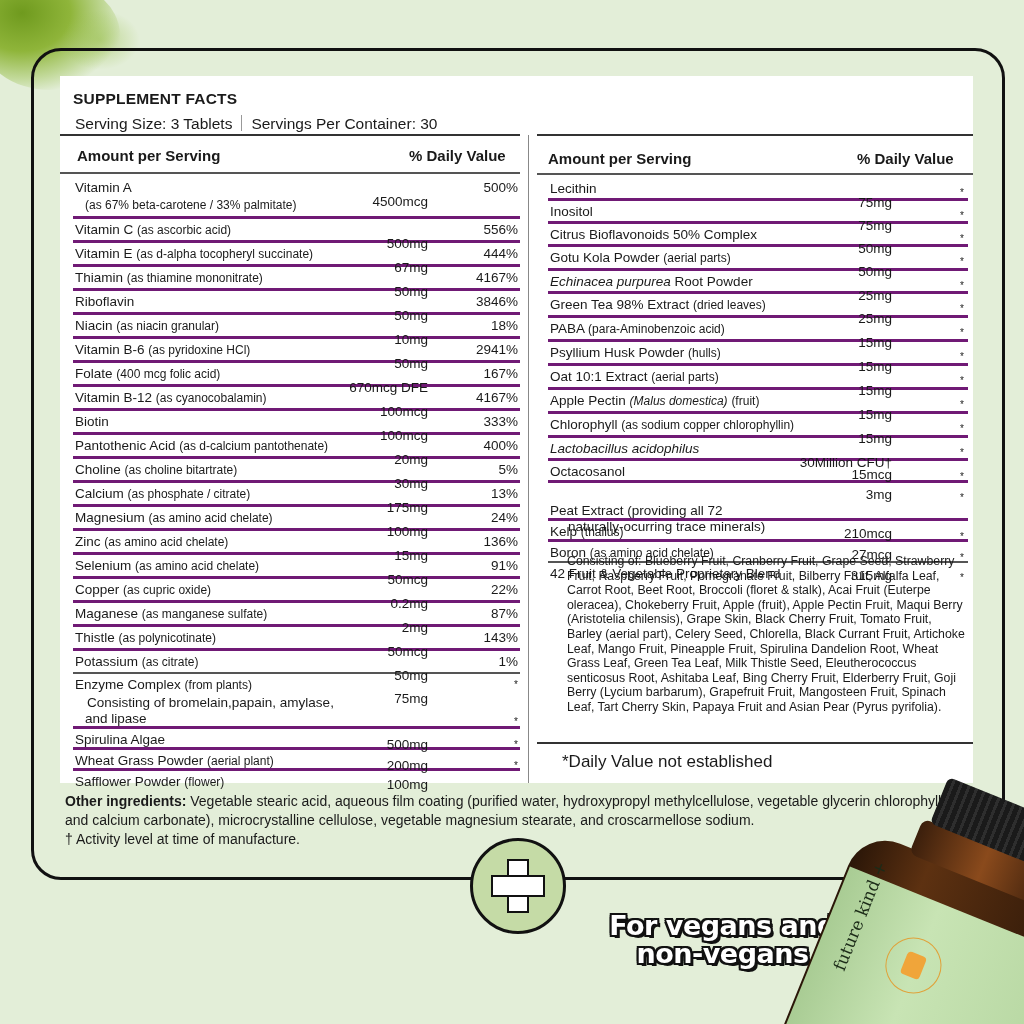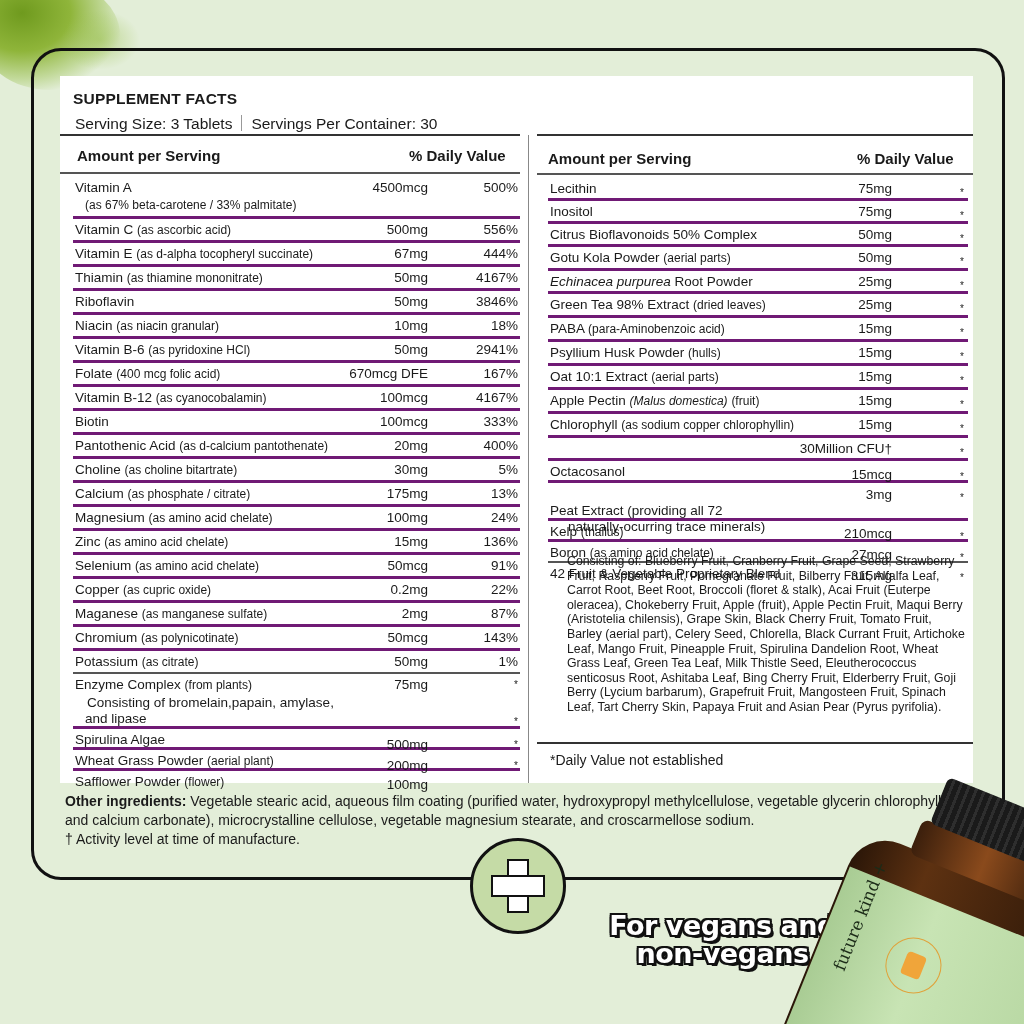--- a/index.html
+++ b/index.html
@@ -39,38 +39,38 @@
   .col-div { position:absolute; left:528px; top:135px; width:1px; height:648px; background:#888; }
 
   .hdr { position:absolute; font-weight:bold; font-size:15px; }
   .tbl { position:absolute; }
   .row {
     position: relative; border-bottom: 3px solid #701a75;
     font-size: 13.5px; line-height: 19px; padding-top: 1px;
   }
   .row .name { display:block; padding-left: 2px; }
   .row .sub { font-size: 12px; }
-  .row .amt { position:absolute; top:1px; text-align:right; }
+  .row .amt { position:absolute; top:15px; text-align:right; }
   .row .dv { position:absolute; top:1px; text-align:right; }
   .row.thick { border-bottom: 2px solid #555; }
   .row .note { display:block; font-size: 12px; padding-left: 12px; line-height: 17px; }
   .row .cont { display:block; padding-left: 14px; line-height: 16px; }
 
   #left .amt { right: 92px; }
   #left .dv { right: 2px; }
   #right .amt { right: 76px; }
   #right .dv { right: 4px; font-size: 10px; }
 
   .star-small { font-size:10px; }
 
   .blend-text {
     position:absolute; left:567px; top:554px; width:400px;
     font-size:12.3px; line-height:14.6px;
   }
-  .dv-note { position:absolute; left:550px; top:752px; font-size:14px; }
+  .dv-note { position:absolute; left:562px; top:752px; font-size:17px; }
   .dv-rule { position:absolute; left:537px; top:742px; width:436px; height:2px; background:#333; }
 
   .other {
     position:absolute; left:65px; top:792px; width:900px; font-size:14px; line-height:19px;
   }
   .other b { font-weight:bold; }
 
   .plus-circle {
     position:absolute; left:470px; top:838px; width:96px; height:96px;
     border-radius:50%; border:3px solid #111; background:#c5dba6;
@@ -237,21 +237,21 @@
       <span class="name"><span>Copper</span> <span class="sub">(as cupric oxide)</span></span>
       <span class="amt">0.2mg</span>
       <span class="dv">22%</span>
     </div>
   <div class="row">
       <span class="name"><span>Maganese</span> <span class="sub">(as manganese sulfate)</span></span>
       <span class="amt">2mg</span>
       <span class="dv">87%</span>
     </div>
   <div class="row">
-      <span class="name"><span>Chromium</span> <span class="sub">(as polynicotinate)</span></span>
+      <span class="name"><span>Thistle</span> <span class="sub">(as polynicotinate)</span></span>
       <span class="amt">50mcg</span>
       <span class="dv">143%</span>
     </div>
   <div class="row thick">
       <span class="name"><span>Potassium</span> <span class="sub">(as citrate)</span></span>
       <span class="amt">50mg</span>
       <span class="dv">1%</span>
     </div>
 
   <div class="row" style="height:55px;">
@@ -328,20 +328,21 @@
       <span class="name"><span>Apple Pectin</span> <i class="sub">(Malus domestica)</i> <span class="sub">(fruit)</span></span>
       <span class="amt">15mg</span>
       <span class="dv" style="top:5px;">*</span>
     </div>
   <div class="row">
       <span class="name"><span>Chlorophyll</span> <span class="sub">(as sodium copper chlorophyllin)</span></span>
       <span class="amt">15mg</span>
       <span class="dv" style="top:5px;">*</span>
     </div>
   <div class="row" style="height:23px;">
+      <span class="name"><i>Lactobacillus acidophilus</i></span>
       <span class="amt">30Million CFU†</span>
       <span class="dv" style="top:5px;">*</span>
     </div>
   <div class="row" style="height:22px;">
       <span class="name">Octacosanol</span>
       <span class="amt" style="top:4px;">15mcg</span>
       <span class="dv" style="top:6px;">*</span>
     </div>
   <div class="row" style="height:38px;">
     <span class="name" style="line-height:16px;padding-top:19px;">Peat Extract (providing all 72</span>

